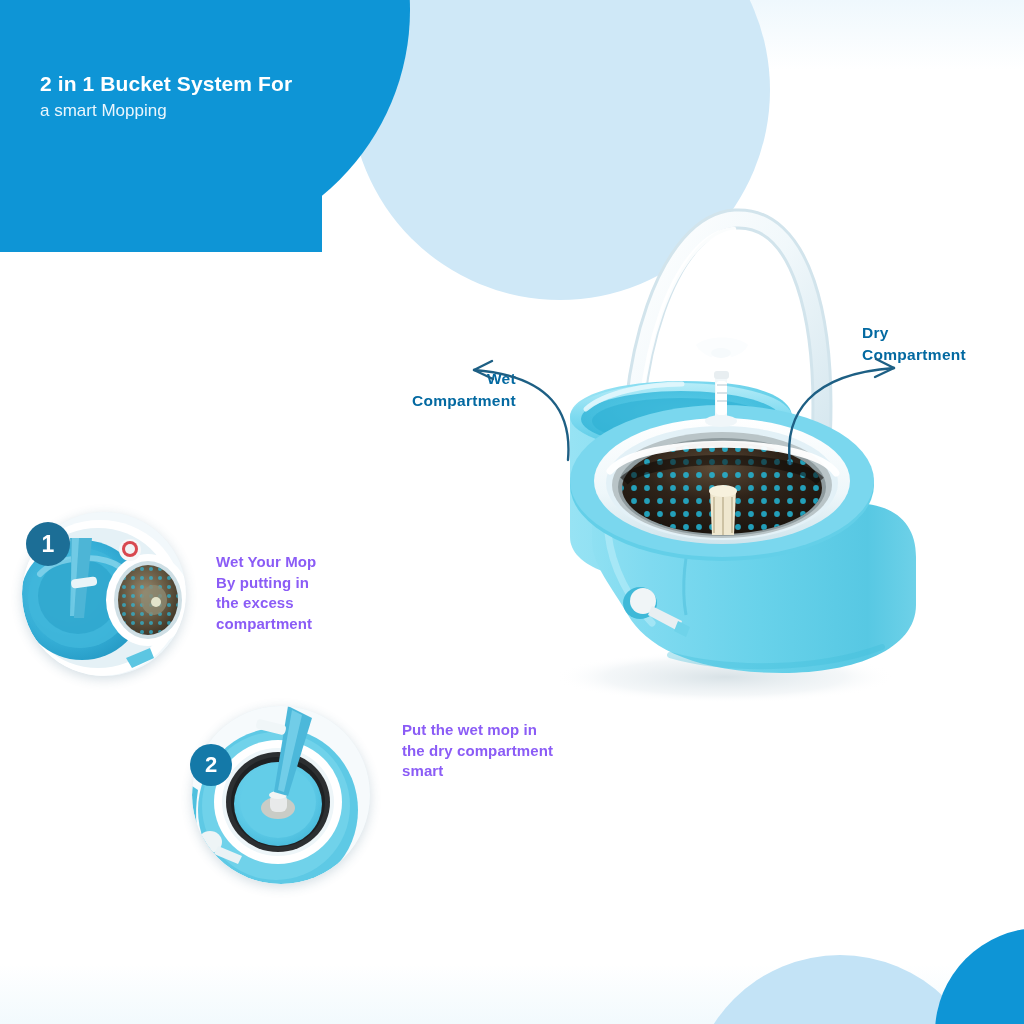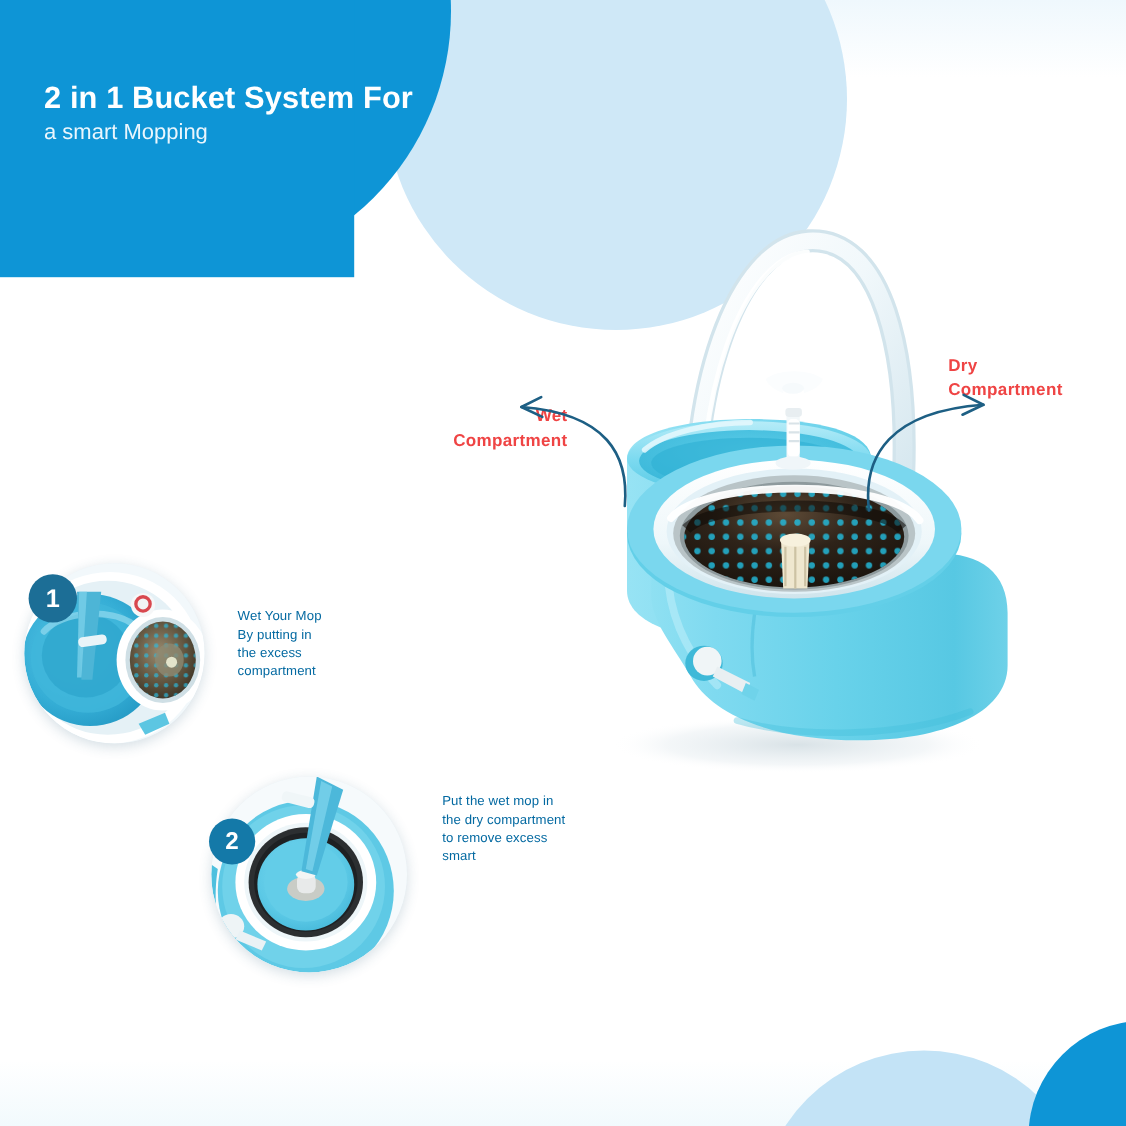--- a/index.html
+++ b/index.html
@@ -77,38 +77,38 @@
   
   #headline {
     position: absolute;
     left: 40px;
     top: 72px;
     width: 420px;
     z-index: 6;
   }
   #headline .h-bold {
     color: #ffffff;
-    font-size: 28px;
+    font-size: 21px;
     font-weight: bold;
     letter-spacing: .1px;
     line-height: 1.18;
     white-space: nowrap;
   }
   #headline .h-light {
     color: #eaf6fd;
-    font-size: 20px;
+    font-size: 17px;
     font-weight: 300;
     line-height: 1.24;
     margin-top: 3px;
   }
 
   
   .callout {
     position: absolute;
-    color: #ef4444;
+    color: #0369a1;
     font-size: 15.5px;
     font-weight: bold;
     line-height: 1.42;
     letter-spacing: .3px;
     z-index: 7;
   }
   #callout-wet {
     left: 366px;
     top: 368px;
     width: 150px;
@@ -148,23 +148,23 @@
     border-radius: 50%;
     color: #ffffff;
     font-weight: bold;
     display: flex;
     align-items: center;
     justify-content: center;
     z-index: 9;
   }
   .step-text {
     position: absolute;
-    color: #0369a1;
-    font-size: 12px;
-    font-weight: normal;
+    color: #8b5cf6;
+    font-size: 15px;
+    font-weight: bold;
     line-height: 1.38;
     letter-spacing: .1px;
   }
 
   #step1-photo { left: 22px;  top: 512px; width: 164px; height: 164px; }
   #step1-badge { left: 26px;  top: 522px; width: 44px;  height: 44px; font-size: 23px; background: #1c6e96; }
   #step1-text  { left: 216px; top: 552px; width: 172px; }
 
   #step2-photo { left: 192px; top: 706px; width: 178px; height: 178px; }
   #step2-badge { left: 190px; top: 744px; width: 42px;  height: 42px; font-size: 22px; background: #1479a8; }
@@ -439,18 +439,17 @@
 
         <path d="M6 84 C 2 108, 4 136, 14 156 L 0 160 L 0 80 Z" fill="#4ec0de"></path>
       </g>
     </svg>
     <div class="badge" id="step2-badge">
       <span>2</span>
     </div>
     <div class="step-text" id="step2-text">
       <div>Put the wet mop in</div>
       <div>the dry compartment</div>
-      <div>to remove excess</div>
       <div>smart</div>
     </div>
   </div>
 
 </div>
 
 </body></html>

